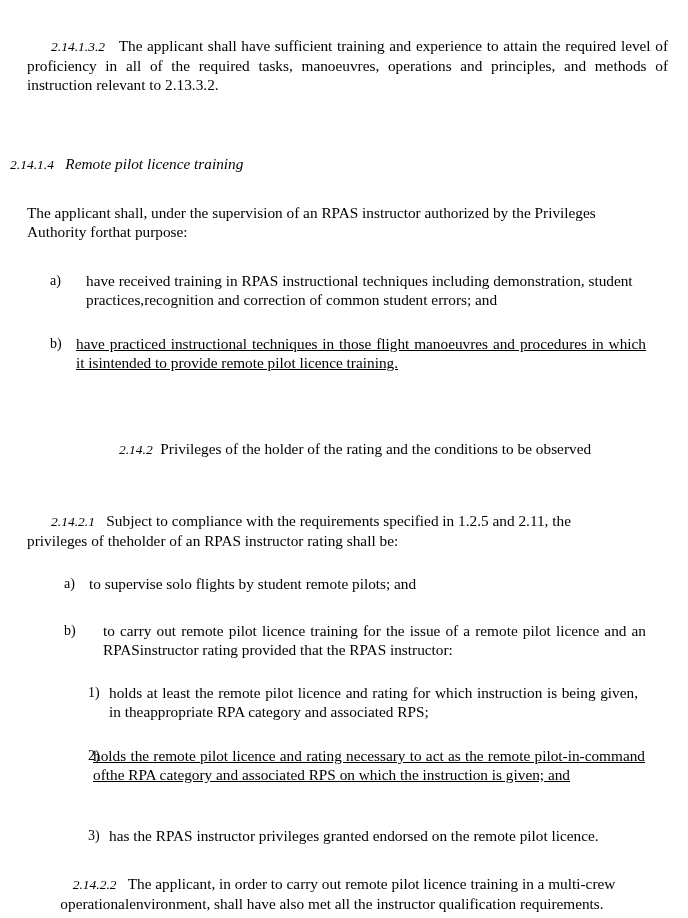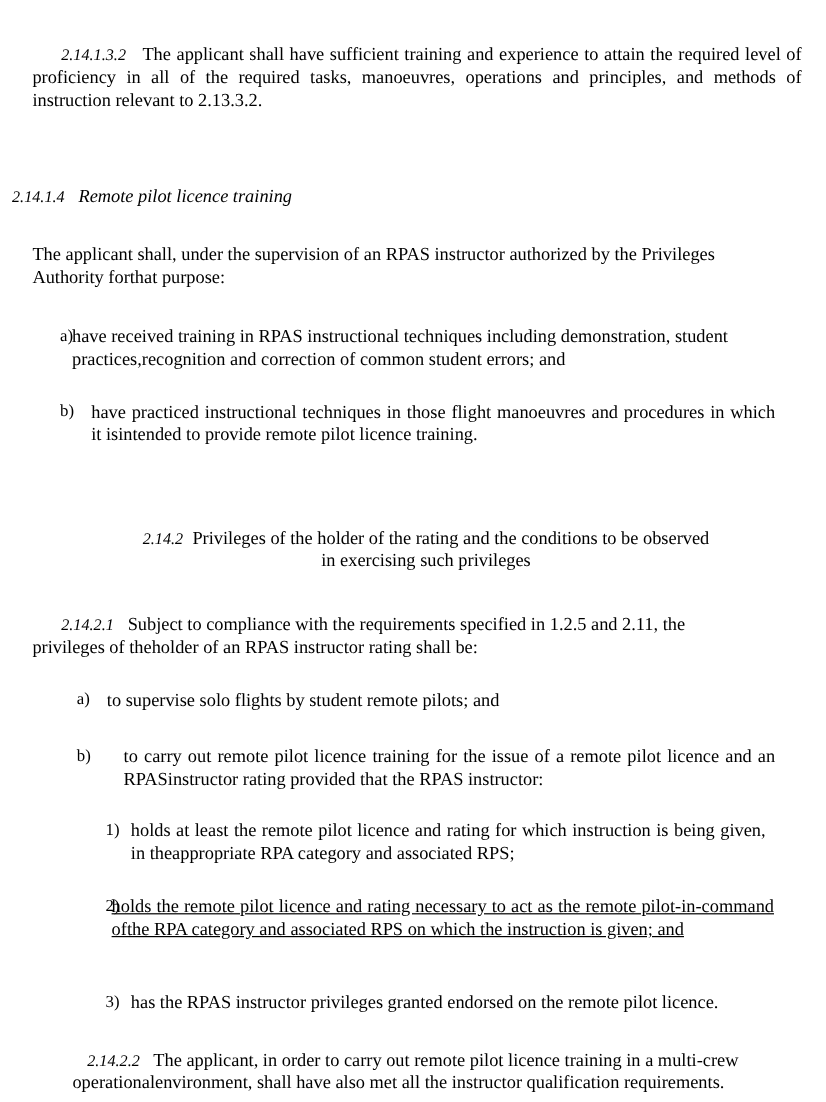--- a/index.html
+++ b/index.html
@@ -28,32 +28,31 @@
   <span class="num">2.14.1.4</span>&nbsp;&nbsp;
   <span class="ital">Remote pilot licence training</span>
 </div>
 
 <div class="blk" style="left:27px; top:203px; width:600px;">
   <span>The applicant shall, under the supervision of an RPAS instructor authorized by the Privileges Authority forthat purpose:</span>
 </div>
 
 <div class="list-item" style="left:50px; top:271px; width:605px;">
   <span class="lbl">a)</span>
-  <span class="txt" style="margin-left:10px;">have received training in RPAS instructional techniques including demonstration, student practices,recognition and correction of common student errors; and</span>
+  <span class="txt" style="margin-left:36px;">have received training in RPAS instructional techniques including demonstration, student practices,recognition and correction of common student errors; and</span>
 </div>
 <div class="list-item justify" style="left:50px; top:334px; width:596px;">
   <span class="lbl">b)</span>
-  <span class="txt" style="margin-left:26px;">have practiced instructional techniques in those flight manoeuvres and procedures in which it isintended to provide remote pilot licence training.</span>
+  <span class="txt" style="margin-left:26px;text-decoration:underline;">have practiced instructional techniques in those flight manoeuvres and procedures in which it isintended to provide remote pilot licence training.</span>
 </div>
 
 <div class="blk centered" style="left:60px; top:439px; width:590px;">
   <div>
     <span class="num">2.14.2</span>&nbsp;&nbsp;<span>Privileges of the holder of the rating and the conditions to be observed</span>
   </div>
-  <div>in exercising such privileges</div>
 </div>
 
 <div class="blk" style="left:27px; top:511px; width:600px; text-indent:24px;">
   <span class="num">2.14.2.1</span>&nbsp;&nbsp;
   <span>Subject to compliance with the requirements specified in 1.2.5 and 2.11, the privileges of theholder of an RPAS instructor rating shall be:</span>
 </div>
 
 <div class="list-item" style="left:64px; top:574px; width:590px;">
   <span class="lbl">a)</span>
   <span class="txt" style="margin-left:25px;">to supervise solo flights by student remote pilots; and</span>

